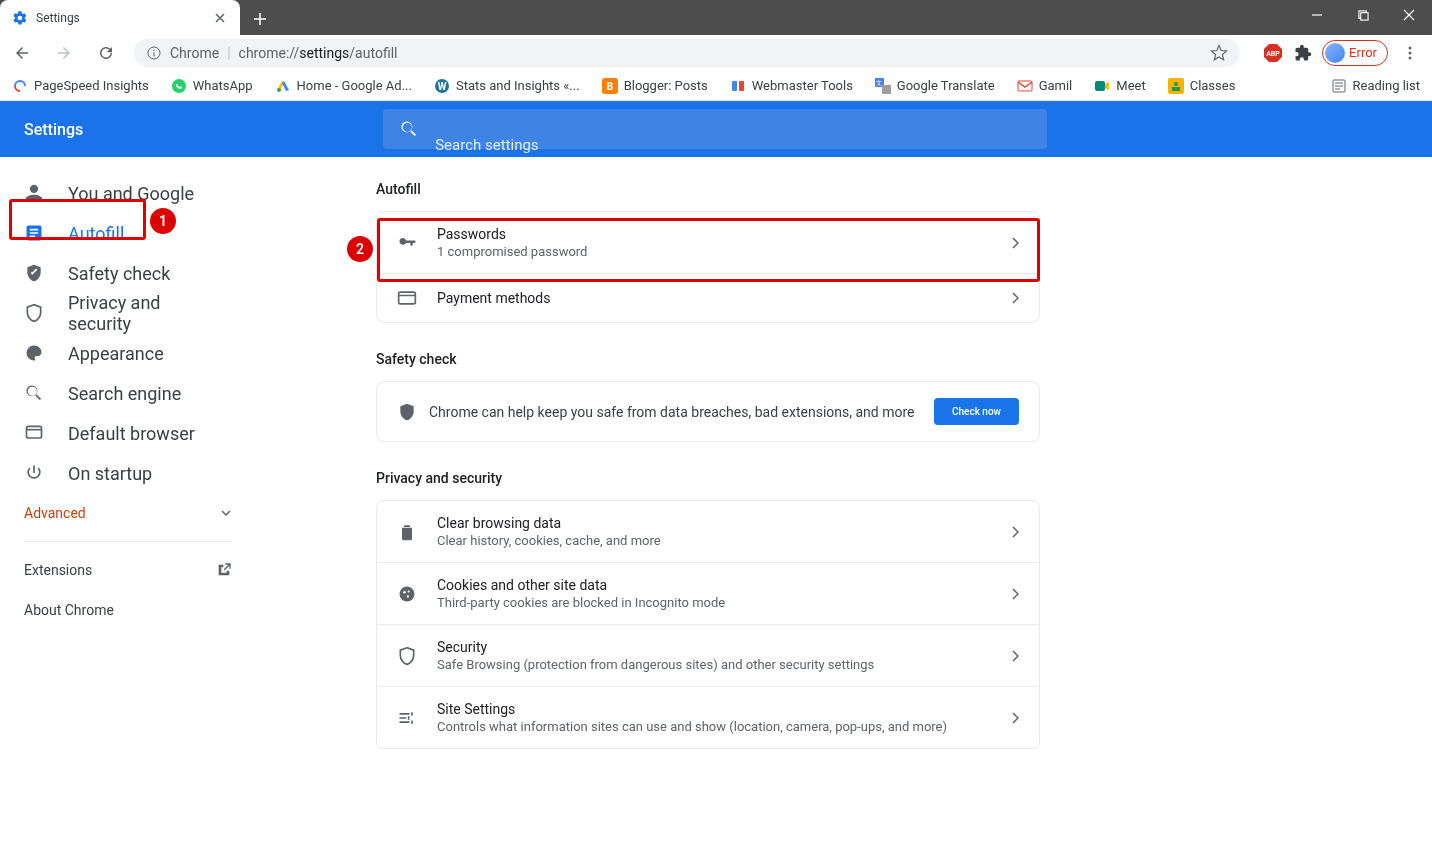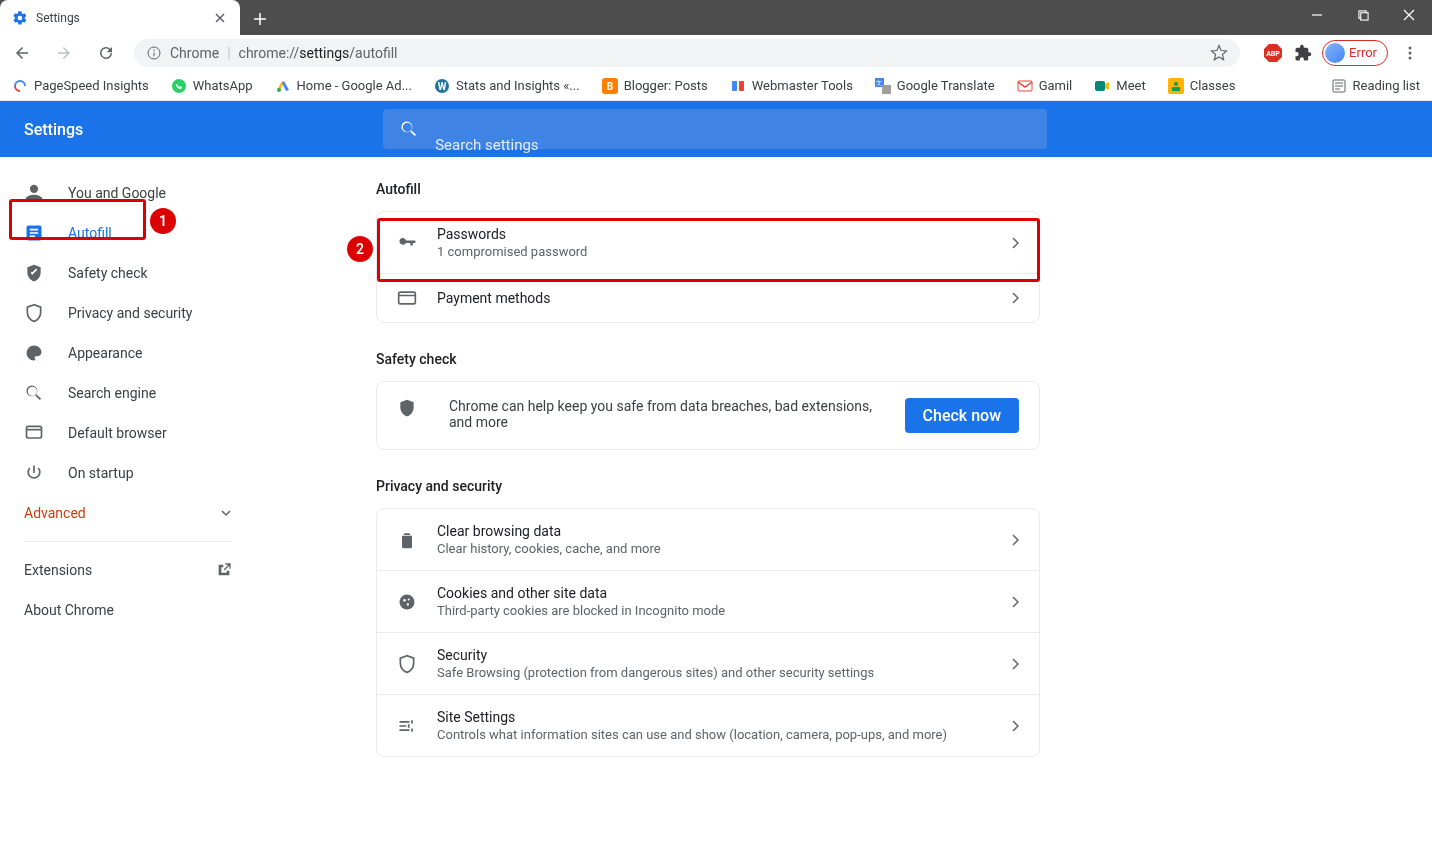--- a/index.html
+++ b/index.html
@@ -38,40 +38,40 @@
 
 .settings-header { height: 56px; background: #1a73e8; display: flex; align-items: center; padding: 0 24px; }
 .settings-title { color: #fff; font-size: 16px; font-weight: 500; }
 .search-wrap { margin-left: 300px; background: #3f84e4; width: 664px; height: 40px; border-radius: 4px; display: flex; align-items: center; padding: 0 16px; gap: 16px; }
 .search-wrap input { background: transparent; border: none; outline: none; color: #fff; font-size: 15px; flex: 1; margin-top: 32px; }
 .search-wrap input::placeholder { color: rgba(255,255,255,0.85); }
 
 
 .content { display: flex; height: calc(860px - 35px - 36px - 30px - 56px); position: relative; }
 .sidebar { width: 256px; padding-top: 16px; }
-.side-item { display: flex; align-items: center; gap: 24px; height: 40px; padding: 0 24px; font-size: 14px; color: #3c4043; cursor: pointer; border-radius: 0 20px 20px 0; margin-right: 12px; text-align: center; }
+.side-item { display: flex; align-items: center; gap: 24px; height: 40px; padding: 0 24px; font-size: 18px; color: #3c4043; cursor: pointer; border-radius: 0 20px 20px 0; margin-right: 12px; }
 .side-item.selected { color: #1a73e8; }
 .side-item .side-ic { width: 20px; height: 20px; display: flex; align-items: center; justify-content: center; color: #5f6368; }
 .side-item.selected .side-ic { color: #1a73e8; }
 .side-divider { height: 1px; background: #e8eaed; margin: 8px 24px 8px 24px; }
 .advanced-row { display: flex; align-items: center; justify-content: space-between; padding: 0 24px; height: 40px; font-size: 14px; color: #c2410c; cursor: pointer; }
 .side-link { display: flex; align-items: center; justify-content: space-between; padding: 0 24px; height: 40px; font-size: 14px; color: #3c4043; cursor: pointer; }
 
 .main { flex: 1; padding: 24px 0 0 120px; }
 .section-title { font-size: 14px; color: #202124; margin-bottom: 14px; font-weight: 500; }
 .card { width: 664px; background: #fff; border: 1px solid #e8eaed; border-radius: 8px; overflow: hidden; margin-bottom: 28px; }
 .card-row { display: flex; align-items: center; padding: 14px 20px; gap: 20px; cursor: pointer; position: relative; min-height: 46px; }
 .card-row + .card-row { border-top: 1px solid #e8eaed; }
 .card-row .row-ic { width: 20px; height: 20px; display: flex; align-items: center; justify-content: center; color: #5f6368; flex-shrink: 0; }
 .card-row .row-body { flex: 1; }
 .card-row .row-title { font-size: 14px; color: #202124; }
 .card-row .row-sub { font-size: 13px; color: #5f6368; margin-top: 2px; }
 .card-row .row-chevron { color: #5f6368; }
-.btn-primary { background: #1a73e8; color: #fff; border: none; border-radius: 4px; padding: 8px 18px; font-size: 16px; font-weight: 500; cursor: pointer; }
-.safety-row { display: flex; padding: 16px 20px; gap: 32px; }
+.btn-primary { background: #1a73e8; color: #fff; border: none; border-radius: 4px; padding: 8px 18px; font-size: 10px; font-weight: 500; cursor: pointer; }
+.safety-row { display: flex; align-items: center; padding: 16px 20px; gap: 12px; }
 
 
 .annot-box { position: absolute; border: 3px solid #dd0000; border-radius: 3px; pointer-events: none; }
 .annot-circle { position: absolute; width: 26px; height: 26px; background: #dd0000; color: #fff; border-radius: 50%; display: flex; align-items: center; justify-content: center; font-size: 14px; font-weight: 600; pointer-events: none; }
 
 svg { display: block; }
 </style>
 </head>
 <body>
 

